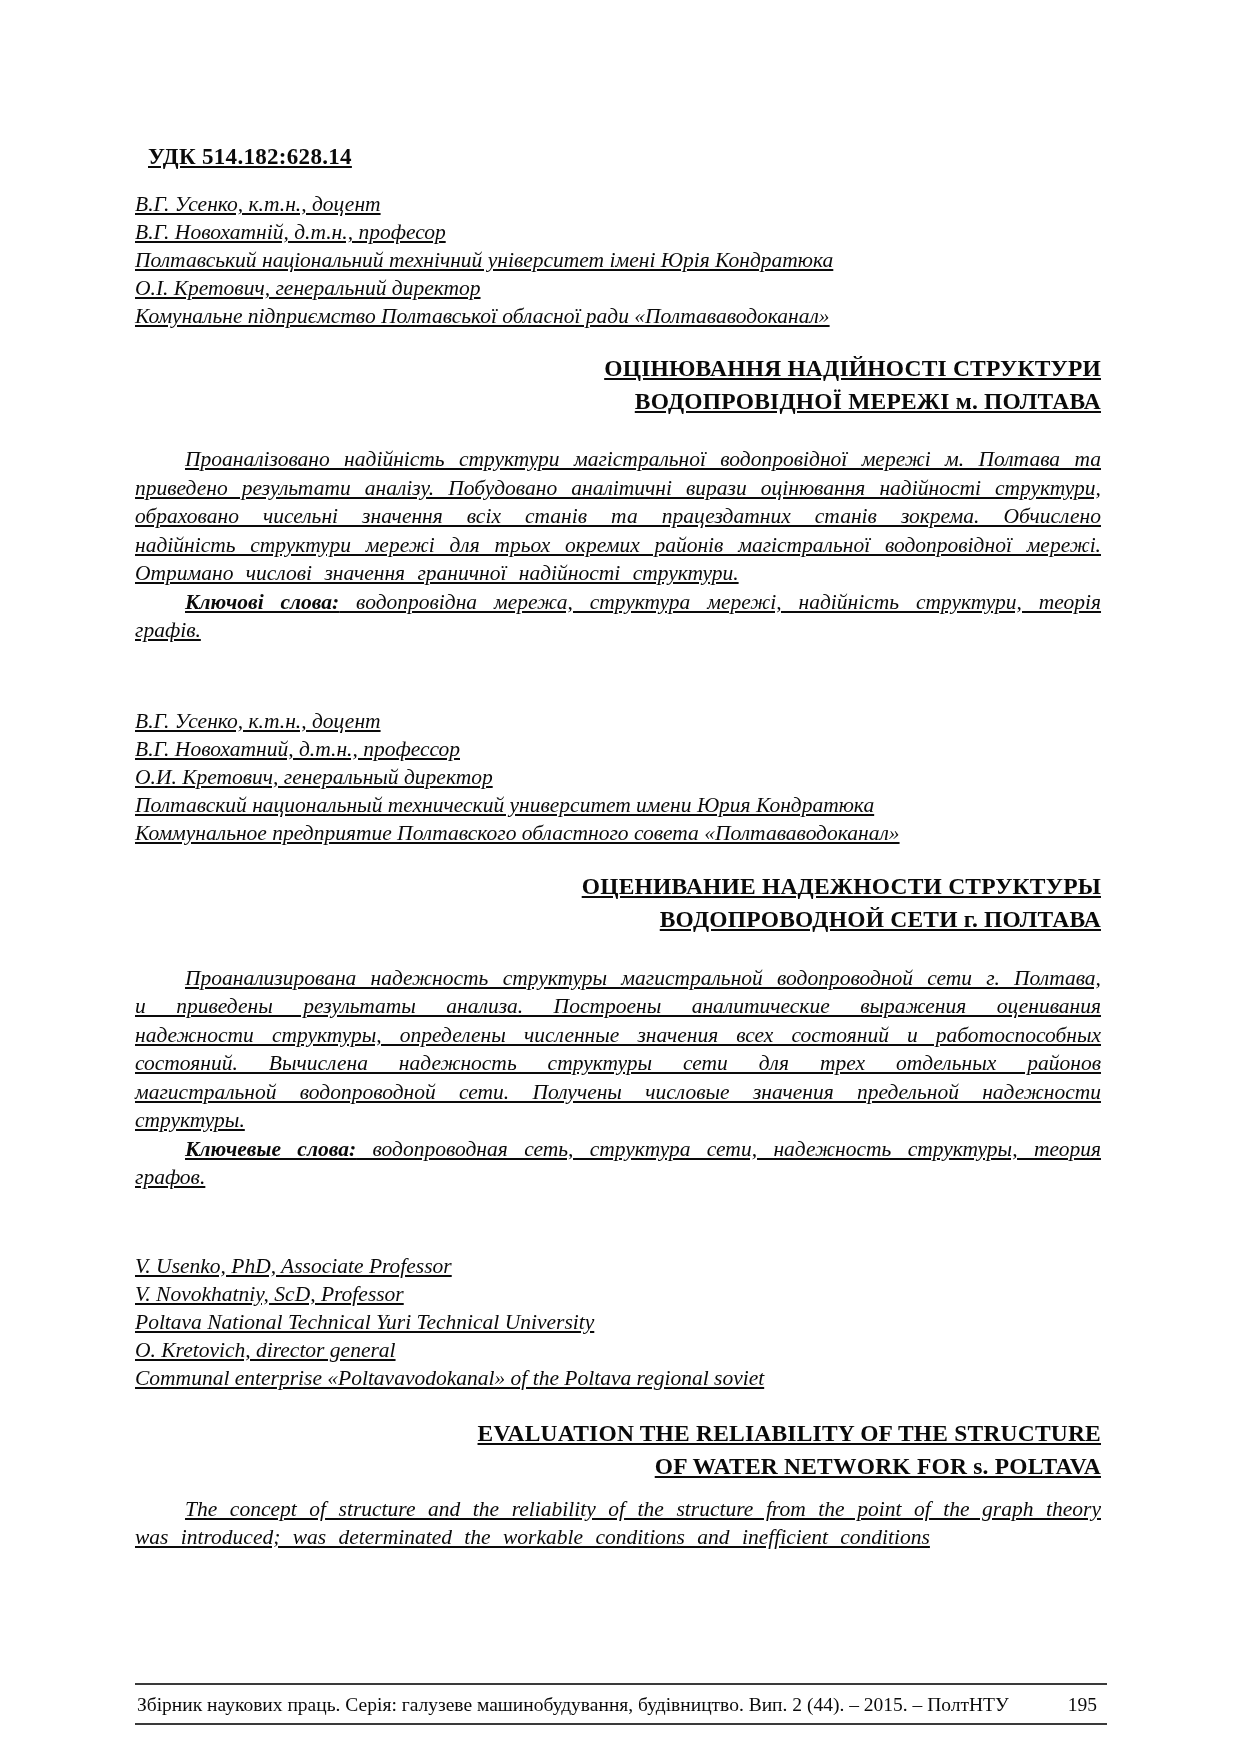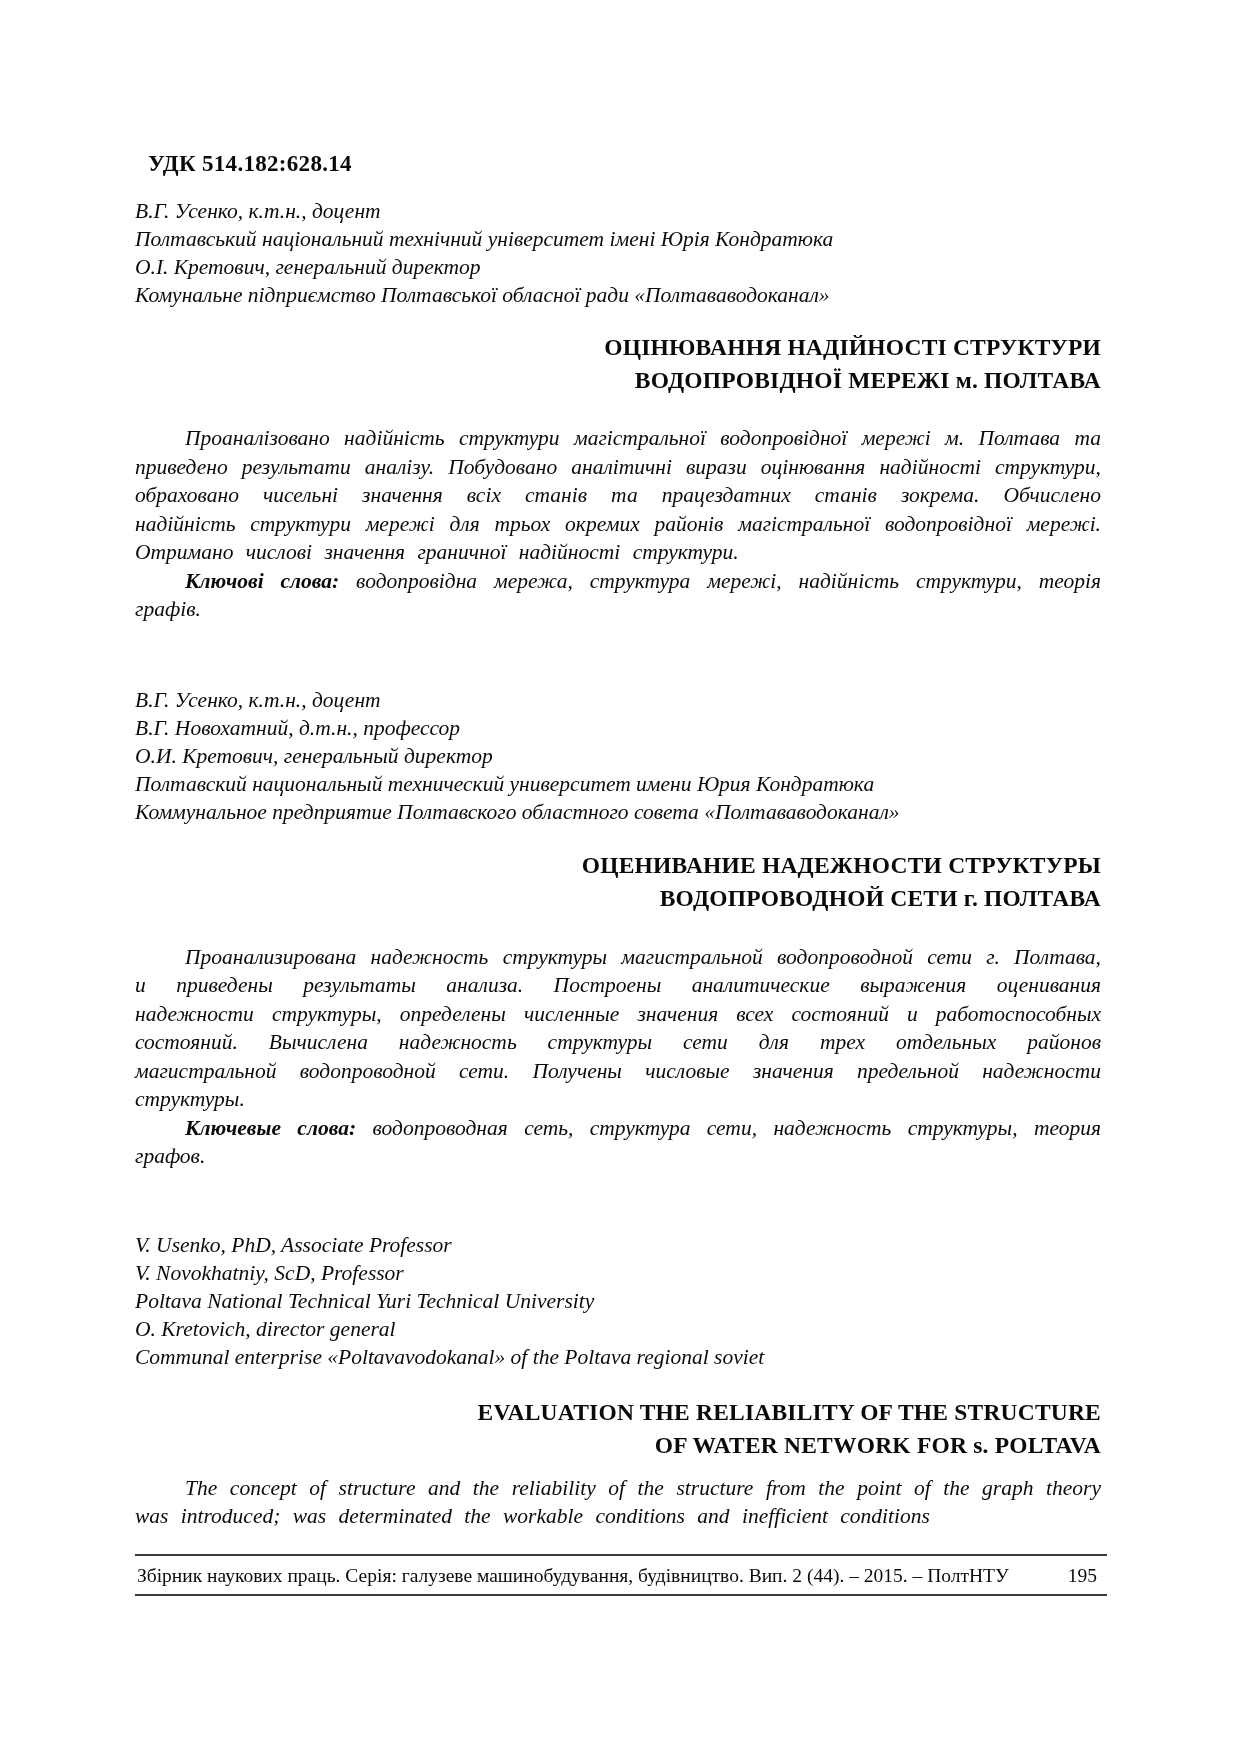--- a/index.html
+++ b/index.html
@@ -13,22 +13,23 @@
     height: 1754px;
     margin: 0 auto;
     background: #ffffff;
     font-family: "Liberation Serif", "DejaVu Serif", serif;
     color: #0a0a0a;
     overflow: hidden;
   }
   .content {
     position: absolute;
     left: 135px;
-    top: 12px;
+    top: 5px;
     width: 966px;
+    text-decoration: underline;
   }
   .udc {
     margin: 138px 0 0 13px;
     font-weight: bold;
     font-size: 23px;
     line-height: 28px;
     letter-spacing: 0.3px;
   }
   .authors {
     font-style: italic;
@@ -61,21 +62,21 @@
   .abstract-ua { margin-top: 27px; }
   .abstract-ru { margin-top: 28px; }
   .abstract-en { margin-top: 12px; }
   .keywords strong {
     font-weight: bold;
     font-style: italic;
   }
   .footer {
     position: absolute;
     left: 135px;
-    top: 1554px;
+    top: 1683px;
     width: 968px;
     border-top: 2px solid #3a3a3a;
     border-bottom: 2px solid #3a3a3a;
     padding: 7px 2px 6px 2px;
     display: flex;
     justify-content: space-between;
     align-items: baseline;
     font-size: 19.5px;
     line-height: 25px;
   }
@@ -84,20 +85,21 @@
 </head>
 <body>
 
 <div class="page">
   <div class="content">
 
     <div class="udc">УДК 514.182:628.14</div>
 
     <div class="authors authors-ua">
       <div>В.Г. Усенко, к.т.н., доцент</div>
+      <div>В.Г. Новохатній, д.т.н., професор</div>
       <div>Полтавський національний технічний університет імені Юрія Кондратюка</div>
       <div>О.І. Кретович, генеральний директор</div>
       <div>Комунальне підприємство Полтавської обласної ради «Полтававодоканал»</div>
     </div>
 
     <div class="title title-ua">
       <div>ОЦІНЮВАННЯ НАДІЙНОСТІ СТРУКТУРИ</div>
       <div>ВОДОПРОВІДНОЇ МЕРЕЖІ м. ПОЛТАВА</div>
     </div>
 

